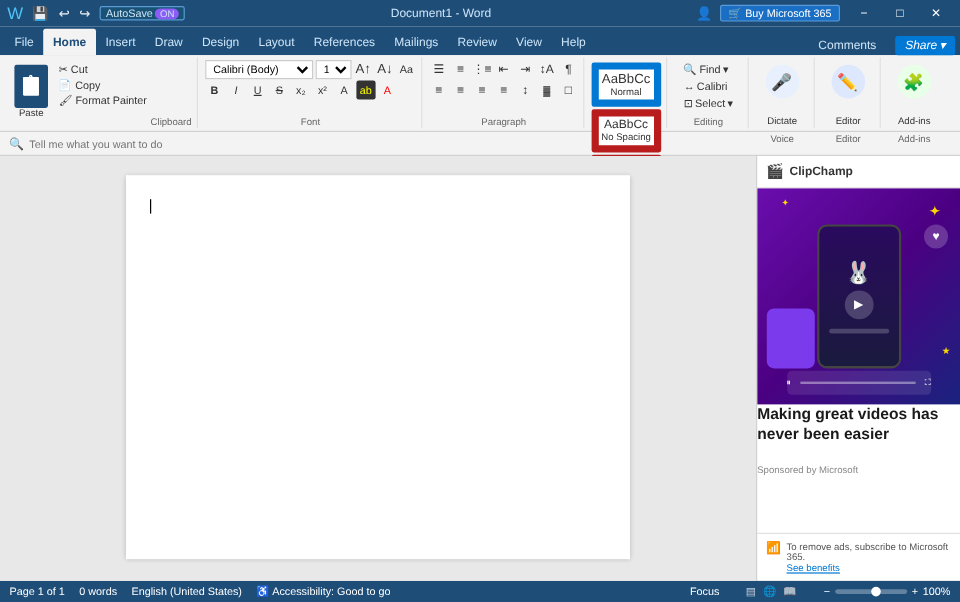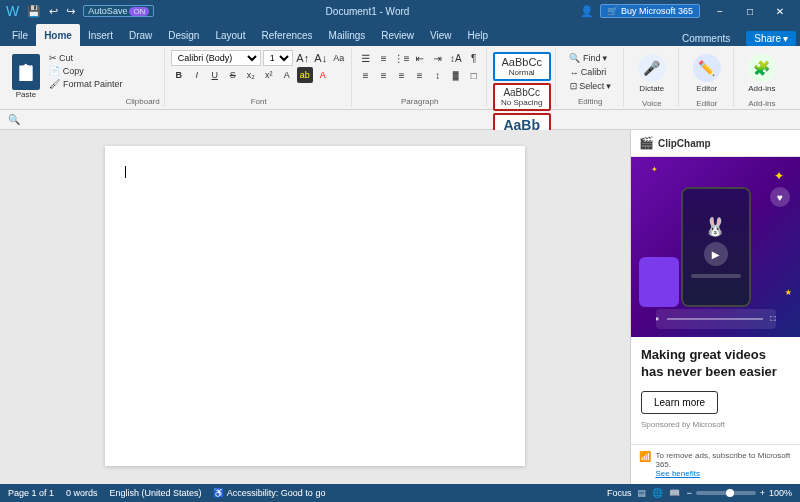--- a/index.html
+++ b/index.html
@@ -41,21 +41,21 @@
       cursor: pointer;
       border-radius: 2px 2px 0 0;
     }
     .rtab.active { background: #f3f3f3; color: #1e4d78; font-weight: 600; }
     .ribbon-right { margin-left: auto; display: flex; align-items: center; gap: 8px; }
     .comments-btn, .share-btn {
       font-size: 10px; padding: 2px 8px; border-radius: 2px; cursor: pointer;
       display: flex; align-items: center; gap: 2px; margin-top: 44px;
     }
     .comments-btn { background: transparent; color: #cce4f7; }
-    .share-btn { background: #0078d4; color: white; border: none; }
+    .share-btn { background: #0078d4; color: white; border: none; font-style: italic; }
 
     
     #ribbon {
       height: 64px;
       background: #f3f3f3;
       border-bottom: 1px solid #d1d1d1;
       display: flex;
       align-items: stretch;
       padding: 2px 4px;
       gap: 2px;
@@ -102,39 +102,39 @@
     .para-group-inner { display: flex; flex-direction: column; gap: 1px; padding-top: 2px; }
     .para-row { display: flex; gap: 2px; }
     .para-btn { width: 16px; height: 16px; font-size: 10px; display: flex; align-items: center; justify-content: center; cursor: pointer; border-radius: 2px; }
 
     
     .styles-group {
       display: flex; align-items: center; gap: 2px; padding: 4px;
     }
     .style-item {
       display: flex; flex-direction: column; align-items: center;
-      width: 58px; height: 52px; border: 2px solid #b91c1c; border-radius: 2px;
+      width: 58px; height: 52px; border: 6px solid #b91c1c; border-radius: 2px;
       cursor: pointer; padding: 2px; background: white; justify-content: center;
     }
     .style-item.normal-style { border-color: #0078d4; }
     .style-name { font-size: 8px; color: #333; text-align: center; }
     .style-heading1 { font-size: 14px; font-weight: 600; color: #1e4d78; }
     .style-heading2 { font-size: 12px; font-weight: 600; color: #2e75b6; }
     .styles-scroll { display: flex; flex-direction: column; justify-content: center; }
     .styles-scroll-btn { font-size: 8px; cursor: pointer; padding: 2px; }
 
     
     .editing-group { padding: 4px; display: flex; flex-direction: column; gap: 2px; }
     .edit-btn { font-size: 9px; padding: 1px 4px; cursor: pointer; display: flex; align-items: center; gap: 2px; }
 
     
     .icon-group { display: flex; gap: 4px; padding: 4px; align-items: flex-start; }
     .icon-item { display: flex; flex-direction: column; align-items: center; cursor: pointer; padding: 2px 4px; border-radius: 2px; }
     .icon-circle { width: 28px; height: 28px; border-radius: 50%; background: #e8f0fe; display: flex; align-items: center; justify-content: center; font-size: 14px; }
-    .icon-label { font-size: 8px; color: #333; margin-top: 2px; text-align: left; }
+    .icon-label { font-size: 8px; color: #333; margin-top: 14px; text-align: left; }
 
     
     #tellme {
       height: 20px; background: #f3f3f3; border-bottom: 1px solid #d1d1d1;
       display: flex; align-items: center; padding: 0 8px; gap: 4px;
     }
     #tellme input { font-size: 9px; border: none; background: transparent; flex: 1; outline: none; }
 
     
     #main {
@@ -250,21 +250,21 @@
     .heart-btn {
       position: absolute; right: 10px; top: 30px;
       width: 20px; height: 20px;
       background: rgba(255,255,255,0.2);
       border-radius: 50%;
       display: flex; align-items: center; justify-content: center;
       color: white; font-size: 10px;
     }
 
     .ad-content {
-      padding: 10px;
+      padding: 0;
       flex: 1;
       display: flex;
       flex-direction: column;
     }
     .ad-title {
       font-size: 13px;
       font-weight: 700;
       color: #1a1a1a;
       line-height: 1.3;
       margin-bottom: 10px;
@@ -305,21 +305,21 @@
       align-items: center;
       padding: 0 8px;
       color: white;
       font-size: 9px;
       gap: 12px;
     }
     .status-right {
       margin-left: auto;
       display: flex;
       align-items: center;
-      gap: 4px;
+      gap: 20px;
     }
     .zoom-slider { width: 60px; height: 4px; background: rgba(255,255,255,0.3); border-radius: 2px; position: relative; }
     .zoom-thumb { width: 8px; height: 8px; background: white; border-radius: 50%; position: absolute; top: -2px; left: 50%; }
     .view-btns { display: flex; gap: 2px; }
     .view-btn { font-size: 9px; color: rgba(255,255,255,0.7); cursor: pointer; padding: 0 2px; }
 
     
     #qat { display: flex; align-items: center; gap: 4px; }
     .qat-btn { font-size: 11px; color: white; cursor: pointer; padding: 0 2px; opacity: 0.9; }
   </style>
@@ -513,20 +513,21 @@
         <span class="icon-label">Add-ins</span>
       </div>
     </div>
     <span class="group-label">Add-ins</span>
   </div>
 
 </div>
 
 <div id="tellme">
   <span style="font-size:10px;">🔍</span>
+  <input type="text" placeholder="Tell me what you want to do" style="">
 </div>
 
 <div id="main">
 
   <div id="doc-area">
     <div id="page">
       <span class="cursor"></span>
     </div>
   </div>
 
@@ -559,21 +560,20 @@
           <div style="display:flex; align-items:center; justify-content:center; height:100%; gap:4px;">
             <span style="color:white; font-size:7px;">⏸</span>
             <div style="flex:1; height:2px; background:rgba(255,255,255,0.4); margin:0 4px;"></div>
             <span style="color:white; font-size:7px;">⛶</span>
           </div>
         </div>
       </div>
 
       <div class="ad-content">
         <div class="ad-title">Making great videos has never been easier</div>
-        <button class="ad-learn-btn">Learn more</button>
         <div class="ad-sponsored">Sponsored by Microsoft</div>
       </div>
 
       <div class="ad-footer">
         <span class="wifi-icon">📶</span>
         <div>
           <span>To remove ads, subscribe to Microsoft 365.</span>
           <br>
           <span class="subscribe-link">See benefits</span>
         </div>

